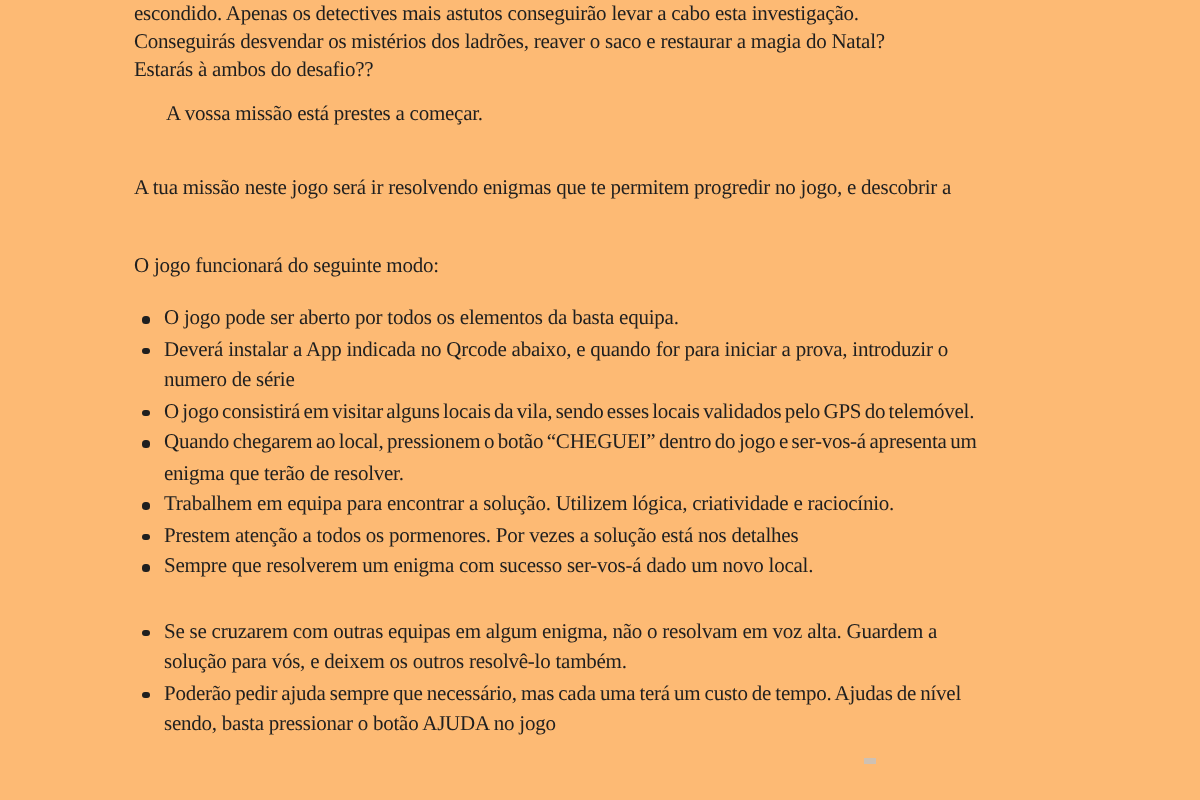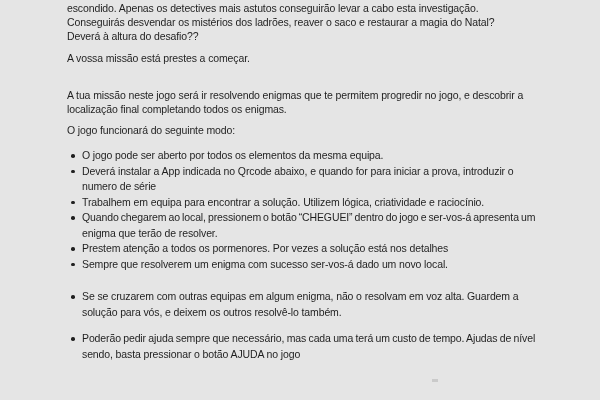--- a/index.html
+++ b/index.html
@@ -1,38 +1,38 @@
 <!DOCTYPE html>
 <html><head>
 <meta charset="utf-8">
 <style>
   html, body { margin: 0; padding: 0; }
   .page {
     position: relative;
     width: 600px;
     height: 400px;
-    background: #e5e5e5;
+    background: #fdba74;
     overflow: hidden;
-    font-family: Liberation Sans, sans-serif;
+    font-family: Liberation Serif, serif;
     font-size: 10.5px;
     color: #1f1f1f;
     letter-spacing: -0.12px;
     -webkit-font-smoothing: antialiased;
   }
   .content {
     position: absolute;
     left: 67px;
     top: 1px;
     width: 468px;
   }
   .line { white-space: nowrap; }
   .para .line { line-height: 14px; }
-  .p2 { margin-top: 8px; }
+  .p2 { margin-top: 8px; margin-left: 16px; }
   .p3 { margin-top: 16px; }
-  .p4 { margin-top: 7px; }
+  .p4 { margin-top: 25px; }
   .bullets { margin-top: 11px; }
   .bullet { position: relative; padding-left: 15px; }
   .bullet .line { line-height: 15.5px; }
   .dot {
     position: absolute;
     left: 4px;
     top: 6px;
     width: 3.5px;
     height: 3.5px;
     background: #1f1f1f;
@@ -50,60 +50,63 @@
 </style>
 </head>
 <body>
 
 <div class="page">
   <div class="content">
 
     <div class="para p1">
       <div class="line fit-j" style="word-spacing: 0px;">escondido. Apenas os detectives mais astutos conseguirão levar a cabo esta investigação.</div>
       <div class="line fit-j" style="word-spacing: 0px;">Conseguirás desvendar os mistérios dos ladrões, reaver o saco e restaurar a magia do Natal?</div>
-      <div class="line fit-l">Deverá à altura do desafio??</div>
+      <div class="line fit-l">Estarás à ambos do desafio??</div>
     </div>
 
     <div class="para p2">
       <div class="line fit-l">A vossa missão está prestes a começar.</div>
     </div>
 
     <div class="para p3">
       <div class="line fit-j" style="word-spacing: 0px; margin-top: 23px;">A tua missão neste jogo será ir resolvendo enigmas que te permitem progredir no jogo, e descobrir a</div>
-      <div class="line fit-l">localização final completando todos os enigmas.</div>
     </div>
 
     <div class="para p4">
       <div class="line fit-l">O jogo funcionará do seguinte modo:</div>
     </div>
 
     <div class="bullets">
 
 
       <div class="bullet">
         <span class="dot"></span>
-        <div class="line fit-l">O jogo pode ser aberto por todos os elementos da mesma equipa.</div>
+        <div class="line fit-l">O jogo pode ser aberto por todos os elementos da basta equipa.</div>
       </div>
 
       <div class="bullet">
         <span class="dot"></span>
         <div class="line fit-j" style="word-spacing: 0px;">Deverá instalar a App indicada no Qrcode abaixo, e quando for para iniciar a prova, introduzir o</div>
         <div class="line fit-l">numero de série</div>
       </div>
 
-
       <div class="bullet">
         <span class="dot"></span>
-        <div class="line fit-l">Trabalhem em equipa para encontrar a solução. Utilizem lógica, criatividade e raciocínio.</div>
+        <div class="line fit-l" style="word-spacing: -0.81px;">O jogo consistirá em visitar alguns locais da vila, sendo esses locais validados pelo GPS do telemóvel.</div>
       </div>
 
       <div class="bullet">
         <span class="dot"></span>
         <div class="line fit-j" style="word-spacing: -0.71px;">Quando chegarem ao local, pressionem o botão “CHEGUEI” dentro do jogo e ser-vos-á apresenta um</div>
         <div class="line fit-l">enigma que terão de resolver.</div>
+      </div>
+
+      <div class="bullet">
+        <span class="dot"></span>
+        <div class="line fit-l">Trabalhem em equipa para encontrar a solução. Utilizem lógica, criatividade e raciocínio.</div>
       </div>
 
       <div class="bullet">
         <span class="dot"></span>
         <div class="line fit-l">Prestem atenção a todos os pormenores. Por vezes a solução está nos detalhes</div>
       </div>
 
       <div class="bullet">
         <span class="dot"></span>
         <div class="line fit-l">Sempre que resolverem um enigma com sucesso ser-vos-á dado um novo local.</div>
@@ -111,21 +114,21 @@
 
 
       <div class="bullet">
         <span class="dot"></span>
         <div class="line fit-j" style="word-spacing: 0px; margin-top: 17px;">Se se cruzarem com outras equipas em algum enigma, não o resolvam em voz alta. Guardem a</div>
         <div class="line fit-l">solução para vós, e deixem os outros resolvê-lo também.</div>
       </div>
 
       <div class="bullet">
         <span class="dot"></span>
-        <div class="line fit-j" style="word-spacing: -0.44px; margin-top: 11px;">Poderão pedir ajuda sempre que necessário, mas cada uma terá um custo de tempo. Ajudas de nível</div>
+        <div class="line fit-j" style="word-spacing: -0.44px;">Poderão pedir ajuda sempre que necessário, mas cada uma terá um custo de tempo. Ajudas de nível</div>
         <div class="line fit-l">sendo, basta pressionar o botão AJUDA no jogo</div>
       </div>
 
     </div>
   </div>
 
   <div class="faint-mark"></div>
 </div>
 
 </body></html>

